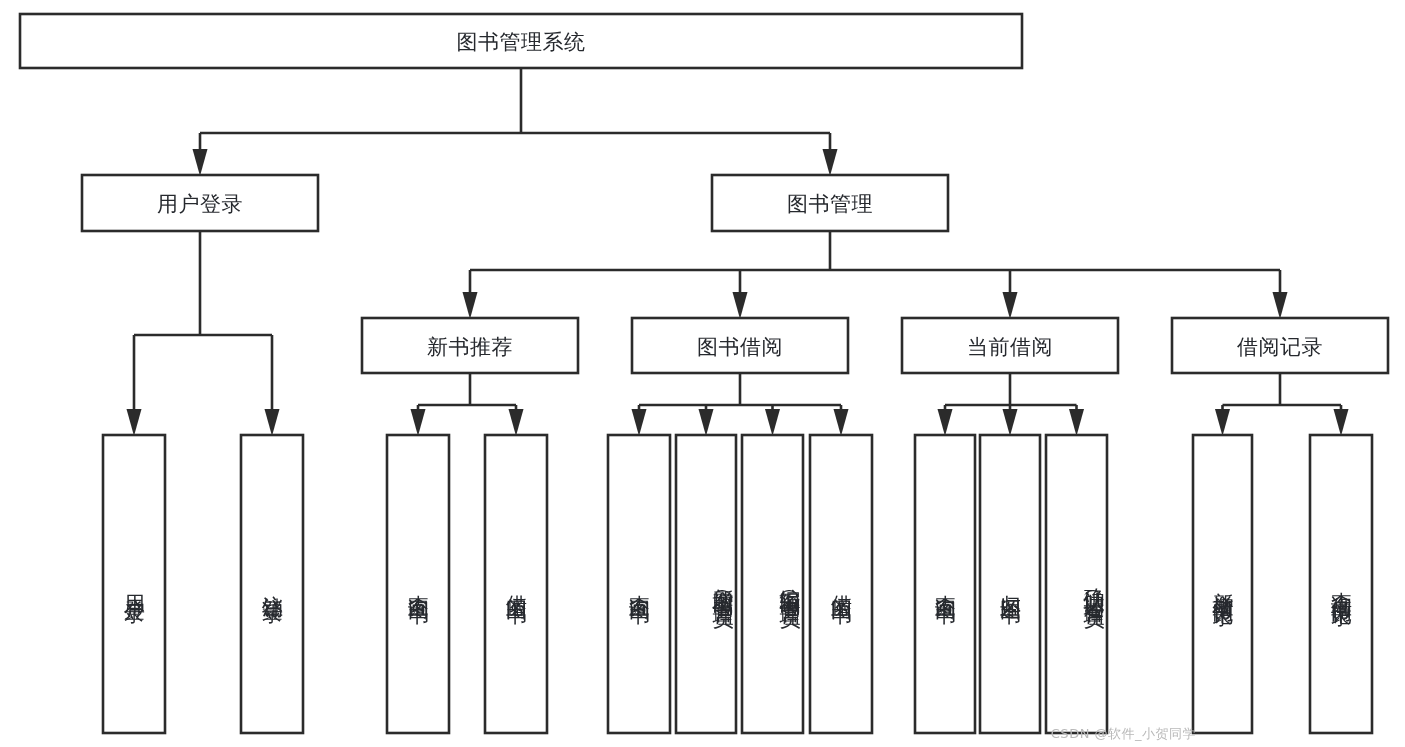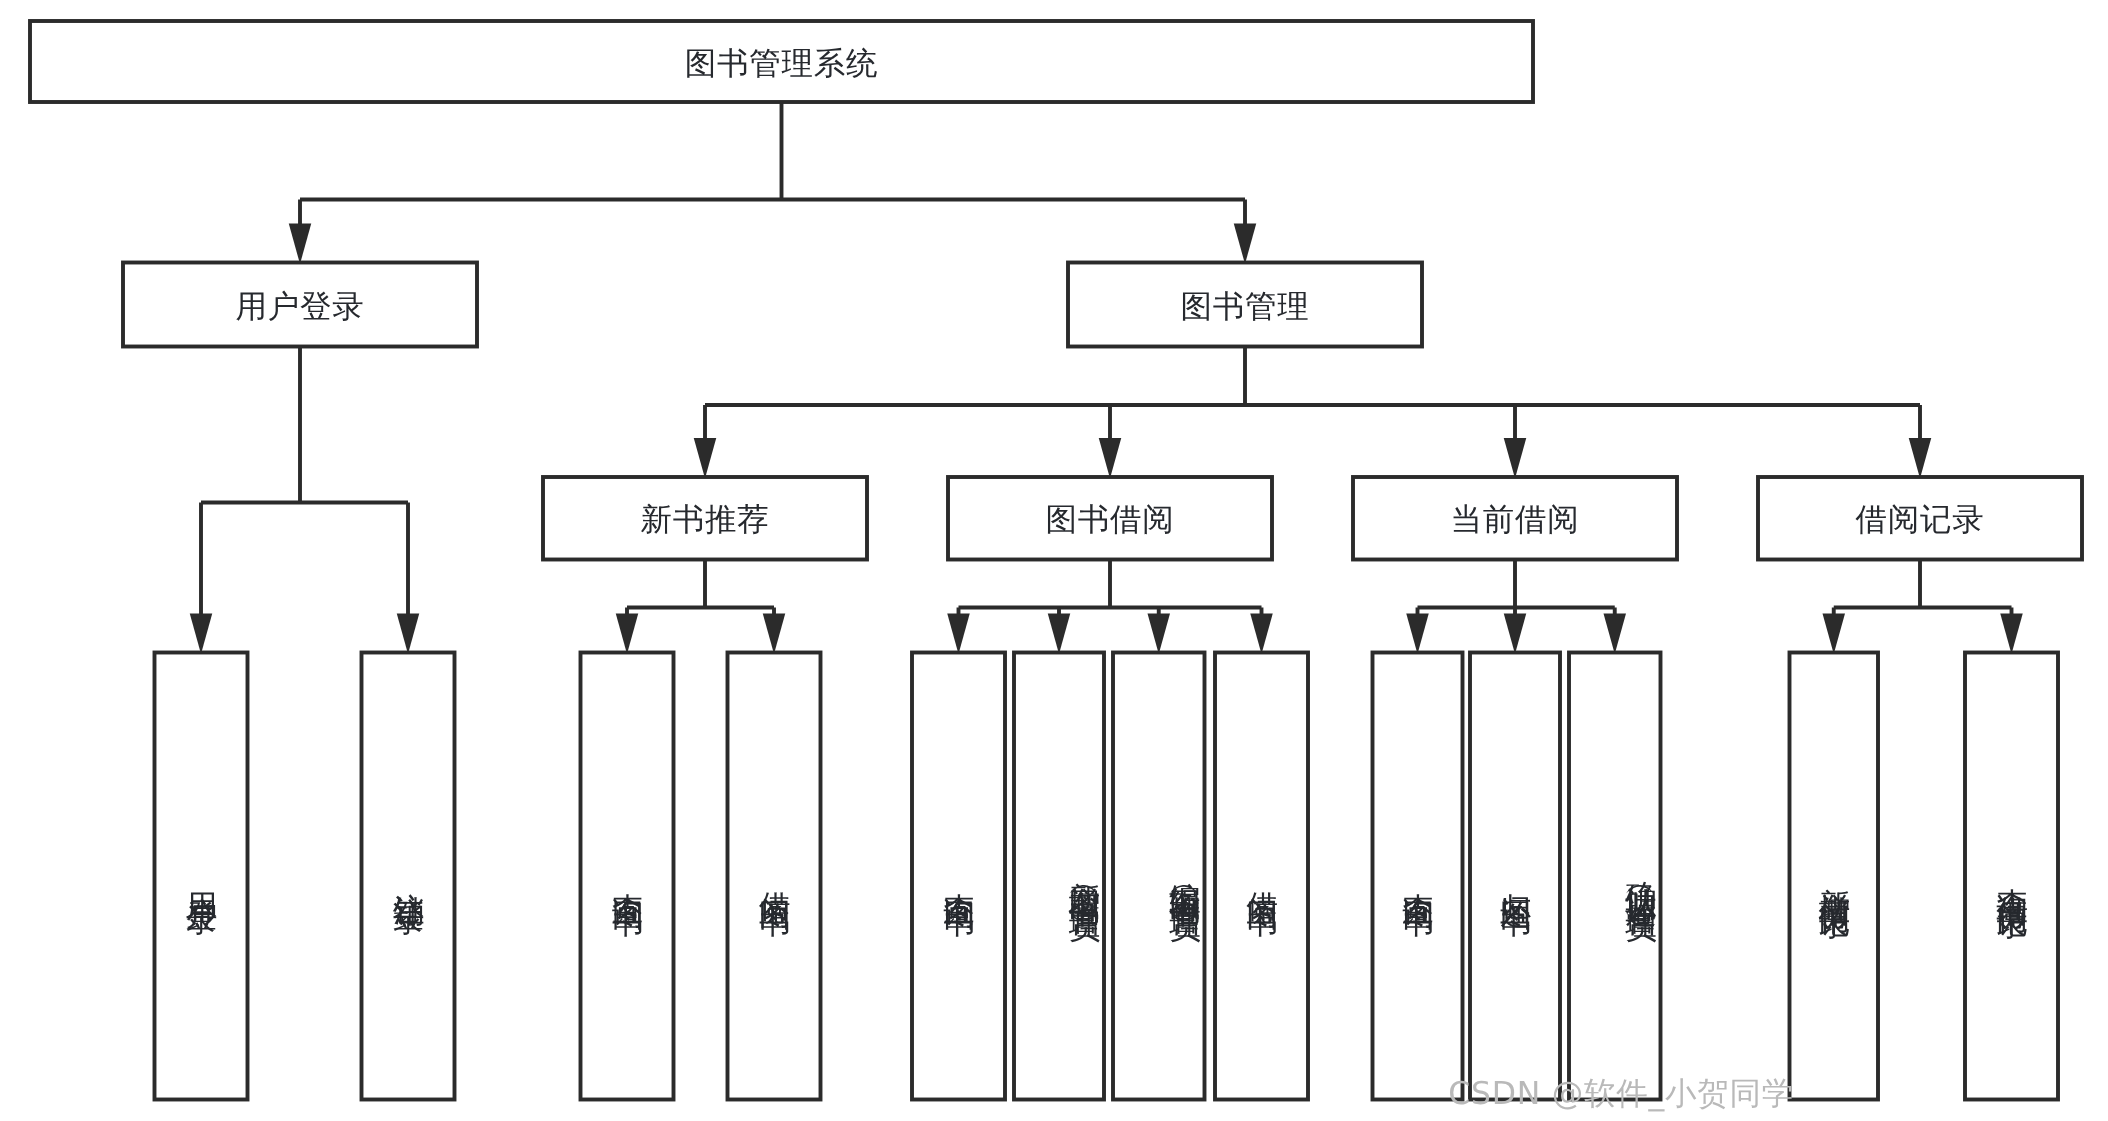--- a/index.html
+++ b/index.html
@@ -66,21 +66,21 @@
     display: flex;
     justify-content: center;
   }
   .node-label-v.align-center { align-items: center; }
   .node-label-v.align-start  { align-items: flex-start; }
   .watermark {
     position: absolute;
     right: 8px;
     bottom: 4px;
     font-family: "DejaVu Sans", "Liberation Sans", sans-serif;
-    font-size: 21px;
+    font-size: 13px;
     color: #b9b9b9;
     white-space: nowrap;
     letter-spacing: 0.5px;
   }
 </style>
 </head>
 <body>
 
 <div id="diagram-root">
   <svg class="diagram-canvas" viewBox="0 0 1405 747">

